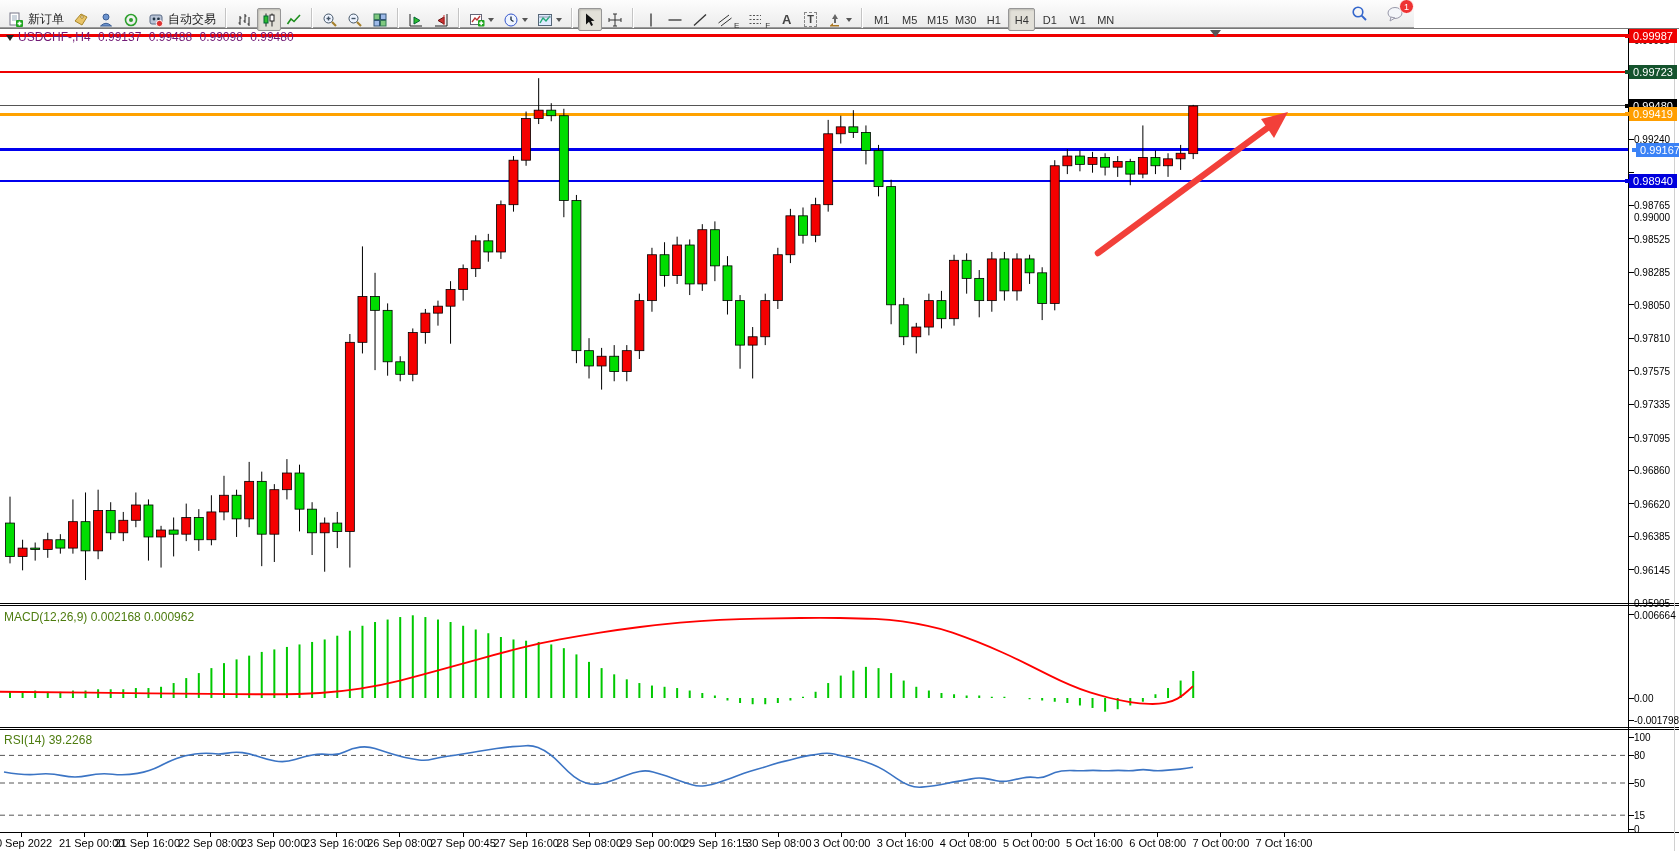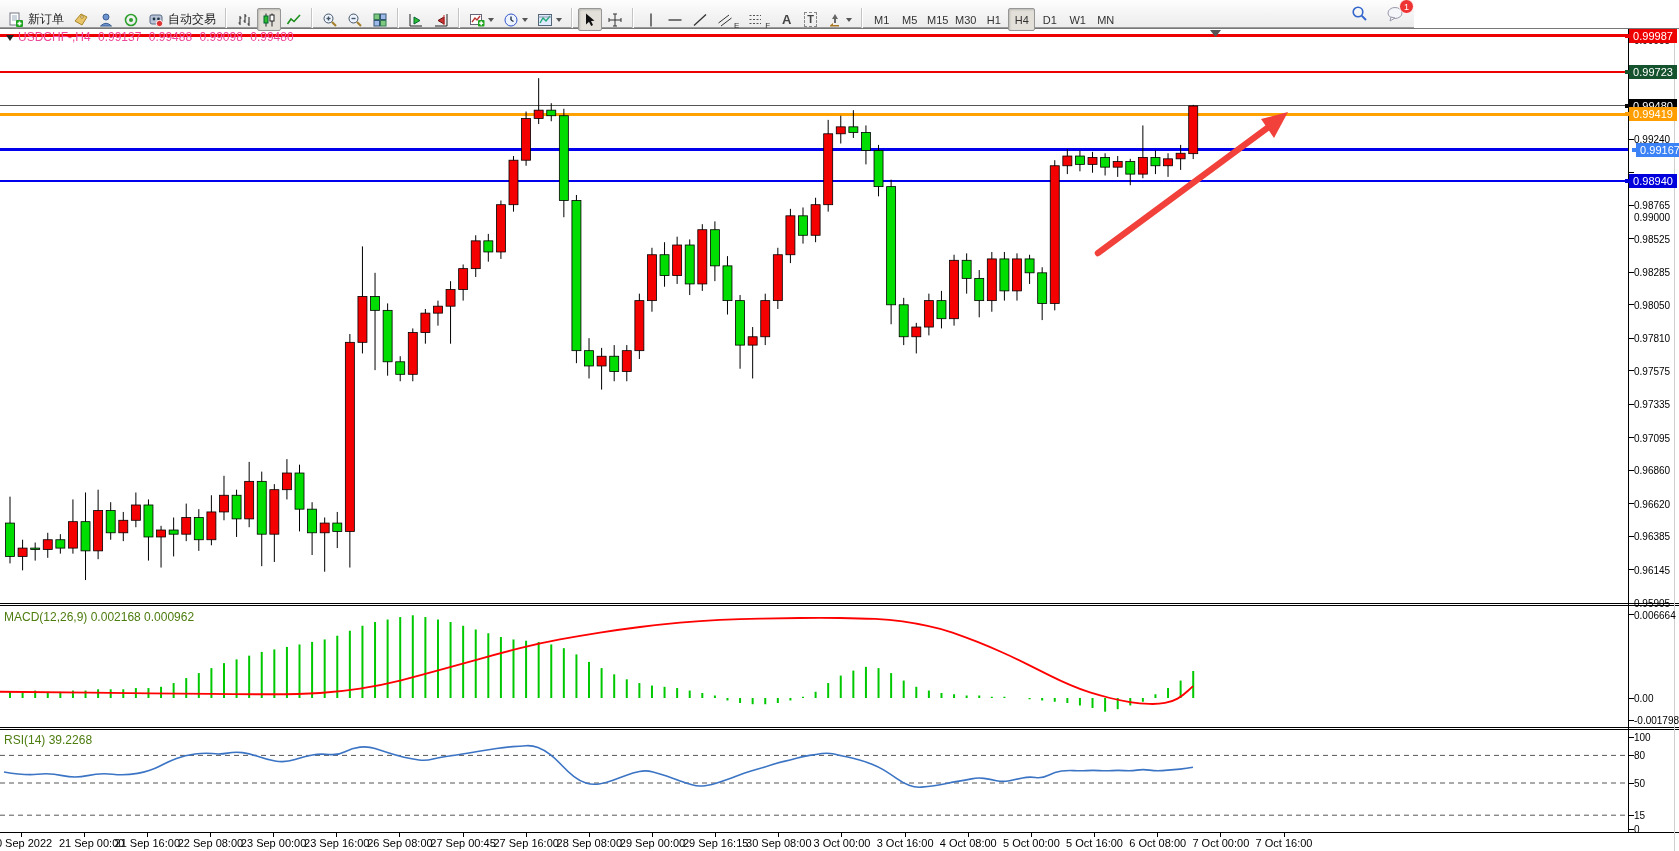--- a/index.html
+++ b/index.html
@@ -18,21 +18,21 @@
   .tf{font-size:11px;color:#333;width:27px;justify-content:center;}
   .tright{position:absolute;right:6px;top:2px;display:flex;align-items:center;gap:10px;}
   .glyphA{font-size:13px;font-weight:bold;color:#444;}
   .glyphT{font-size:11px;font-weight:bold;color:#444;border:1px dashed #888;padding:0 2px;line-height:13px;}
   .subletter{font-size:8px;color:#333;margin-left:1px;align-self:flex-end;}
   .badge-count{position:absolute;top:-4px;right:-7px;background:#e33;color:#fff;border-radius:50%;
     width:13px;height:13px;font-size:9px;display:flex;align-items:center;justify-content:center;border:1px solid #fff;}
   
   #plot{position:absolute;top:0;left:0;z-index:1;}
   #overlay{position:absolute;top:0;left:0;width:1679px;height:851px;z-index:5;pointer-events:none;}
-  #chart-title{position:absolute;top:30px;left:6px;font-size:12px;color:#ec4899;z-index:6;white-space:nowrap;}
+  #chart-title{position:absolute;top:30px;left:6px;font-size:12px;color:#701a75;z-index:6;white-space:nowrap;}
   #chart-title span{margin-right:4px;}
   .tri-down{display:inline-block;width:0;height:0;border-left:4px solid transparent;border-right:4px solid transparent;border-top:6px solid #222;margin-right:4px;}
   .ind-label{position:absolute;left:4px;font-size:12px;color:#4d7c0f;z-index:6;white-space:nowrap;}
   .alabel{position:absolute;left:1634px;font-size:10px;color:#000;transform:translateY(-50%);z-index:4;}
   .tlabel{position:absolute;top:837px;font-size:11px;color:#000;transform:translateX(-50%);z-index:4;white-space:nowrap;}
   .pbadge{position:absolute;left:1629px;width:48px;height:14px;font-size:11px;color:#fff;
     display:flex;align-items:center;justify-content:center;z-index:7;}
   .pbadge:before{content:"";position:absolute;left:-4px;top:5px;width:4px;height:4px;background:inherit;}
 </style>
 </head>

